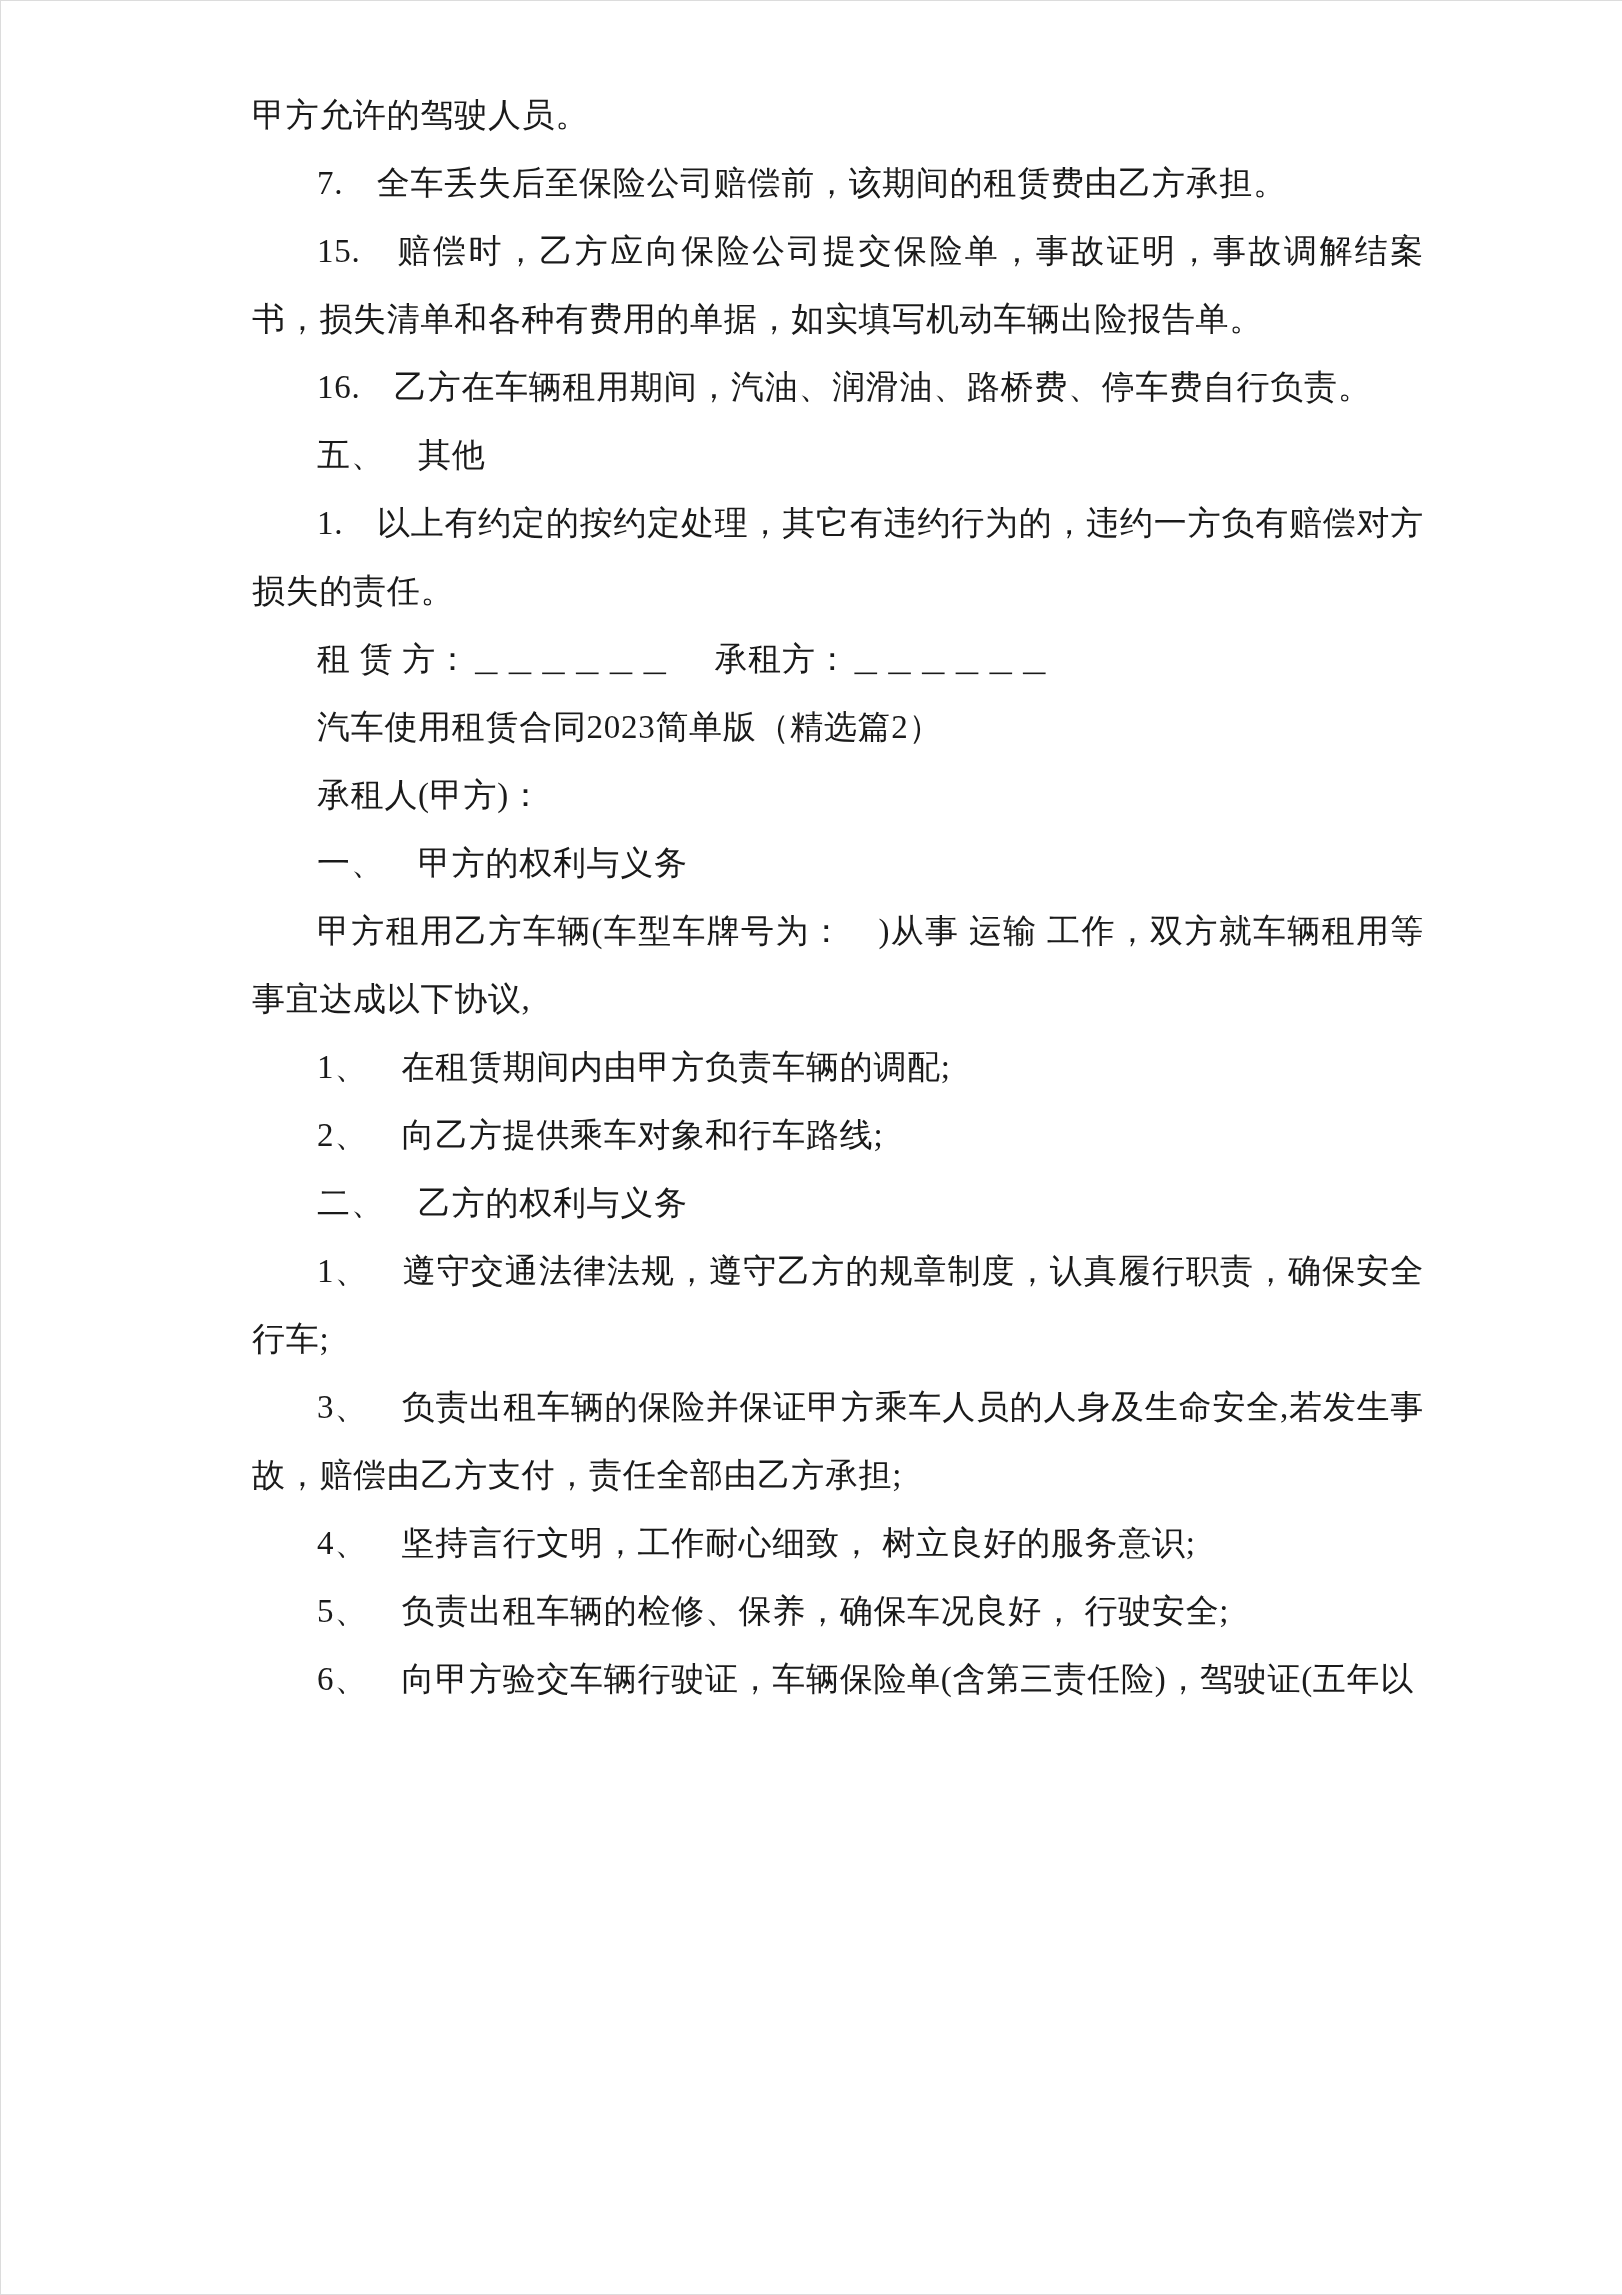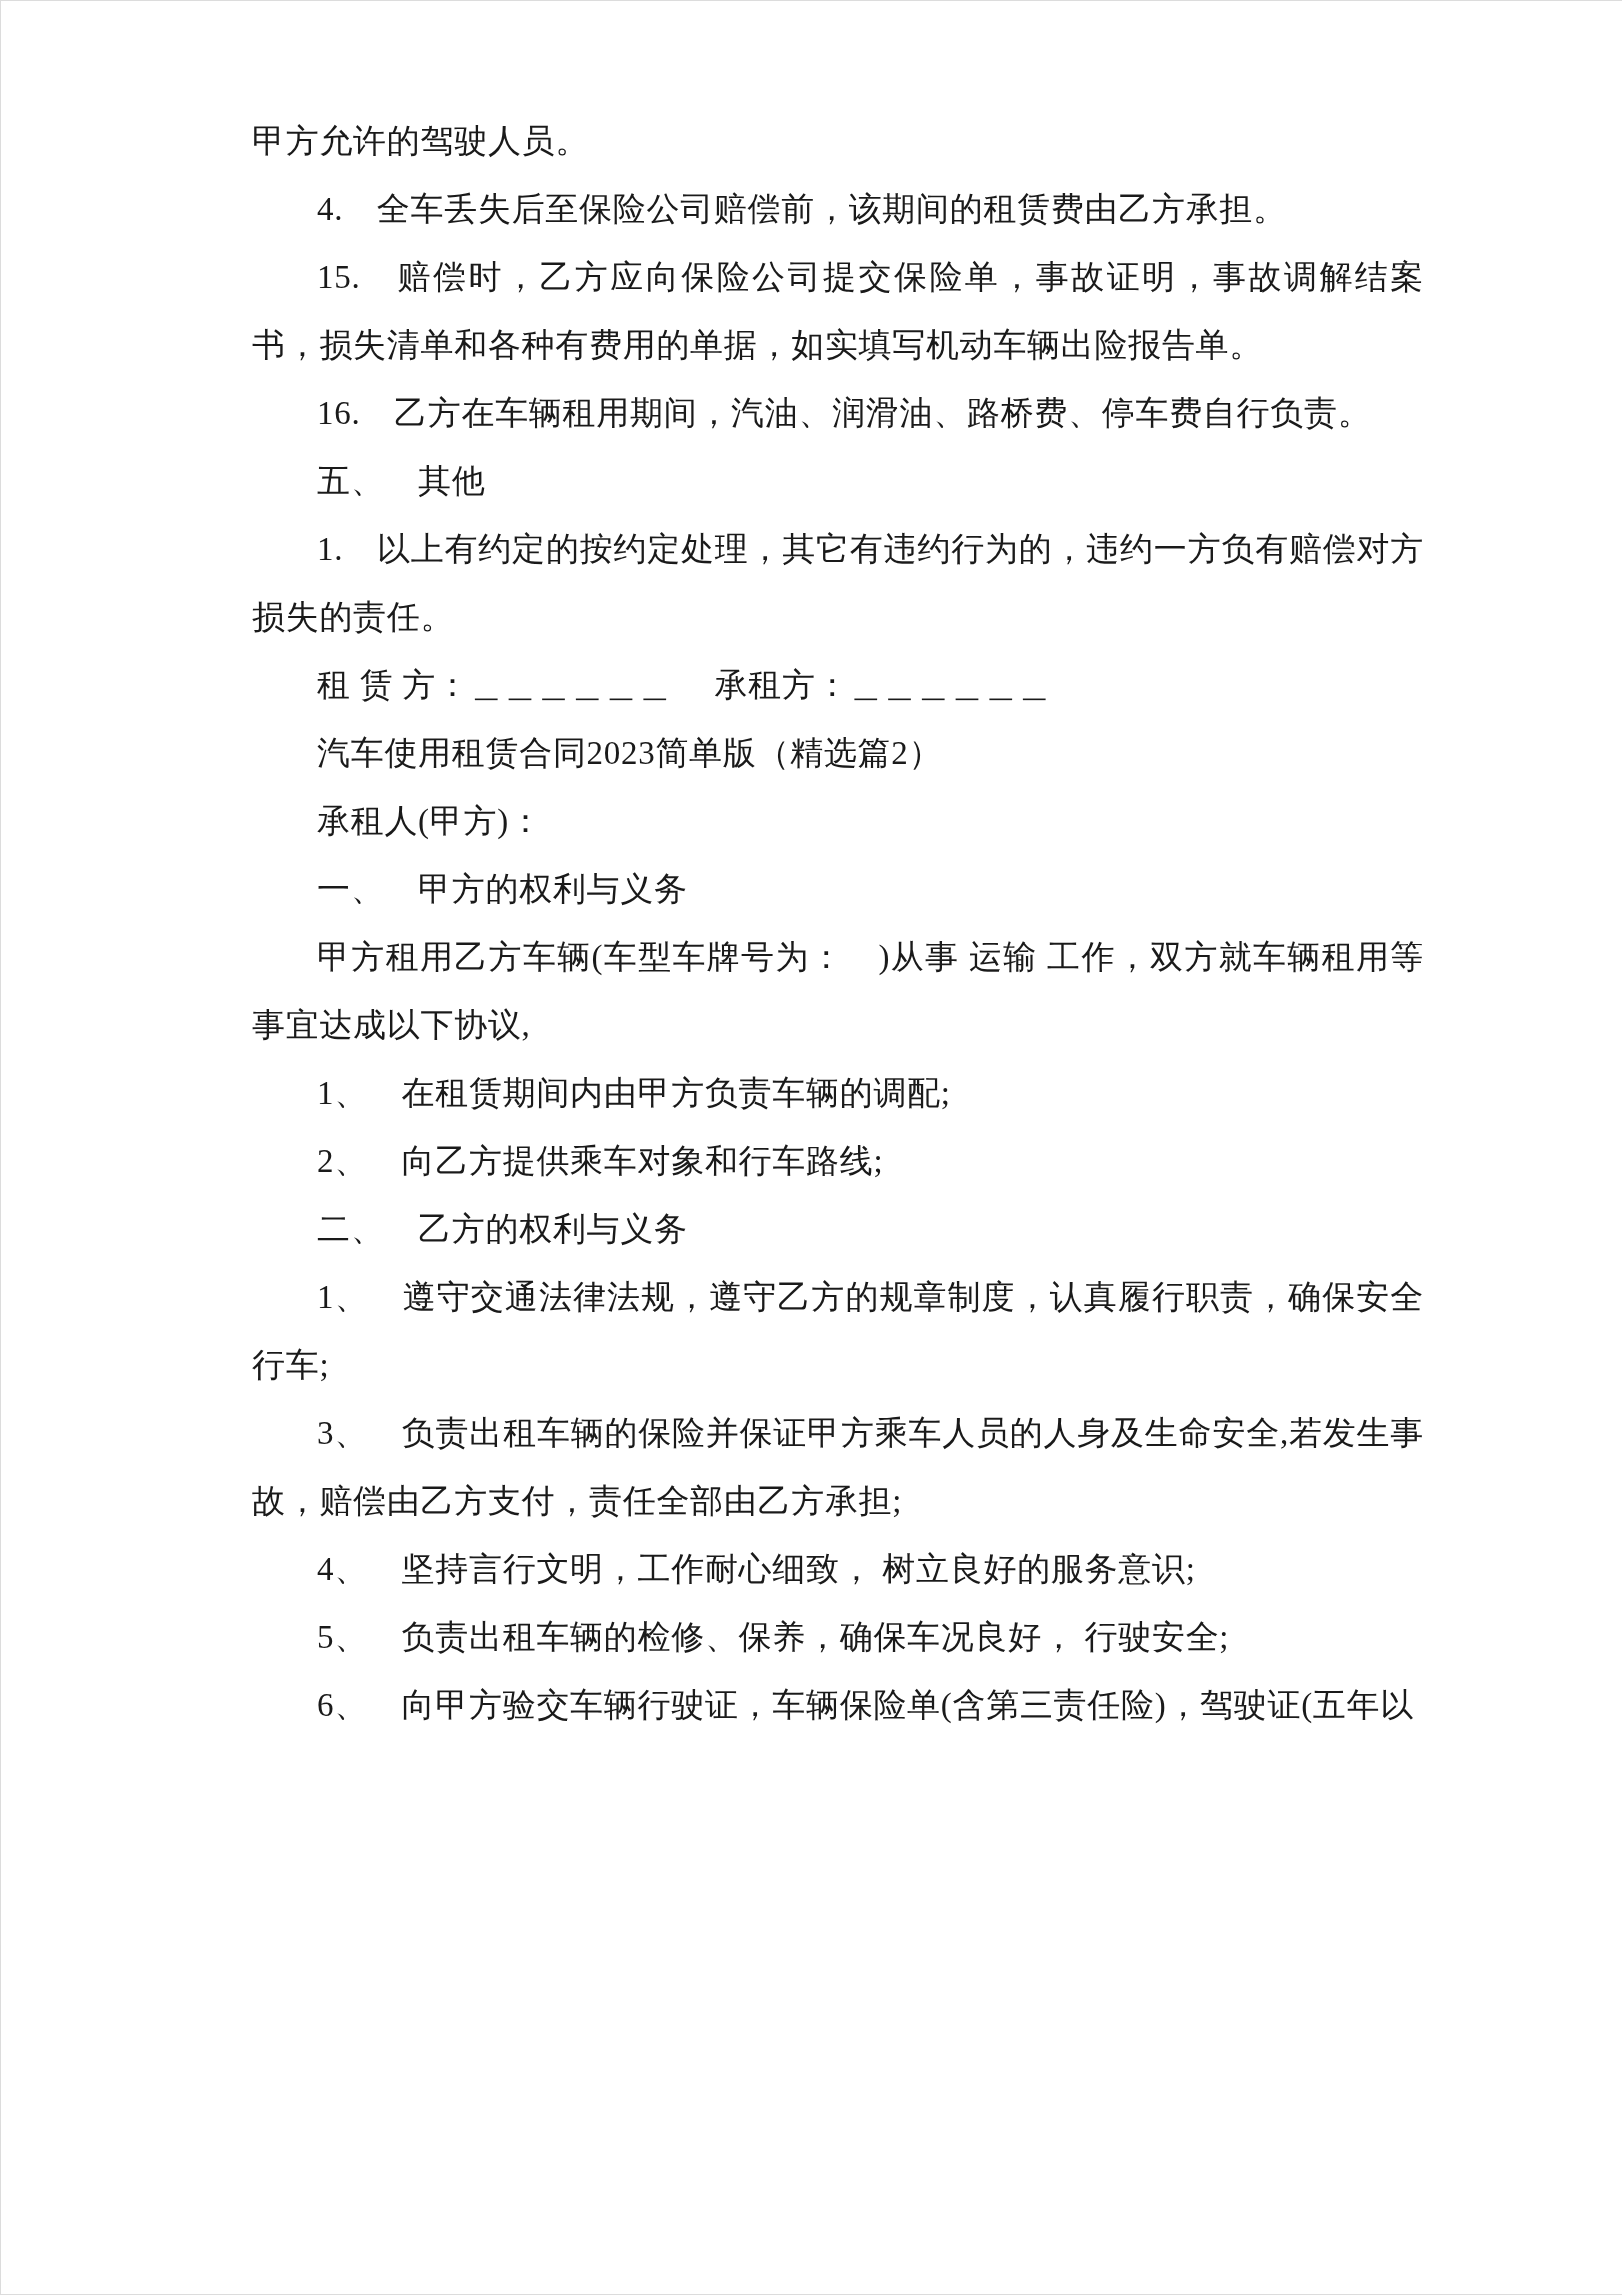--- a/index.html
+++ b/index.html
@@ -10,21 +10,21 @@
   }
   body {
     font-family: "Liberation Serif", "DejaVu Serif", serif;
   }
   .page {
     position: relative;
     width: 1623px;
     height: 2295px;
     background: var(--paper-color, #ffffff);
     border: 1.3px solid #dcdcdc;
-    padding: 106px 198px 0 251px;
+    padding: 80px 198px 0 251px;
     overflow: hidden;
   }
   .doc-body {
     width: 100%;
   }
   .para {
     font-size: 33px;
     line-height: 68px;
     color: var(--text-color, #1a1a1a);
     text-align: justify;
@@ -36,21 +36,21 @@
     text-indent: 0;
   }
 </style>
 </head>
 <body>
 
 <div class="page">
   <div class="doc-body">
 
   <p class="para no-indent">甲方允许的驾驶人员。</p>
-      <p class="para">4.　全车丢失后至保险公司赔偿前，该期间的租赁费由乙方承担。</p>
+      <p class="para">7.　全车丢失后至保险公司赔偿前，该期间的租赁费由乙方承担。</p>
       <p class="para">15.　赔偿时，乙方应向保险公司提交保险单，事故证明，事故调解结案书，损失清单和各种有费用的单据，如实填写机动车辆出险报告单。</p>
       <p class="para">16.　乙方在车辆租用期间，汽油、润滑油、路桥费、停车费自行负责。</p>
       <p class="para">五、　其他</p>
       <p class="para">1.　以上有约定的按约定处理，其它有违约行为的，违约一方负有赔偿对方损失的责任。</p>
       <p class="para">租 赁 方：＿＿＿＿＿＿　 承租方：＿＿＿＿＿＿</p>
       <p class="para">汽车使用租赁合同2023简单版（精选篇2）</p>
       <p class="para">承租人(甲方)：</p>
       <p class="para">一、　甲方的权利与义务</p>
       <p class="para">甲方租用乙方车辆(车型车牌号为：　)从事 运输 工作，双方就车辆租用等事宜达成以下协议,</p>
       <p class="para">1、　在租赁期间内由甲方负责车辆的调配;</p>

